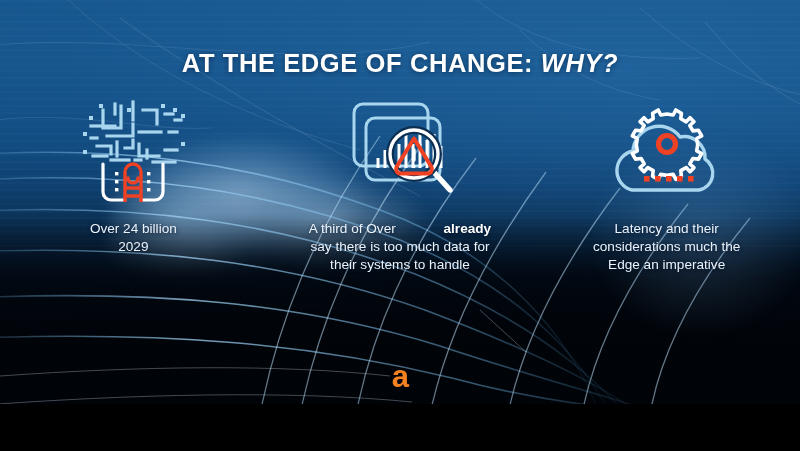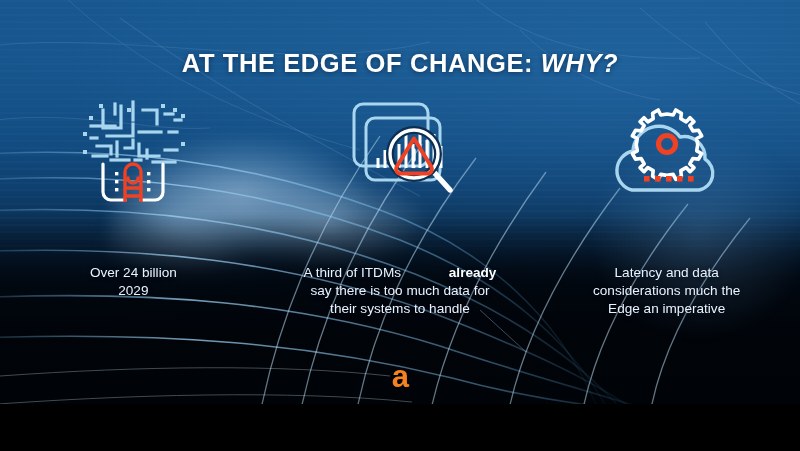--- a/index.html
+++ b/index.html
@@ -100,21 +100,20 @@
   .cols{
     position:absolute;left:0;right:0;top:96px;
     display:flex;
     align-items:flex-start;
   }
   .col{
     flex:1 1 0;
     display:flex;
     flex-direction:column;
     align-items:center;
-    gap:44px;
   }
   .icon-wrap{
     height:108px;
     display:flex;align-items:center;justify-content:center;
   }
   .caption{
     margin-top:16px;
     width:200px;
     text-align:center;
     color:#eaf2fb;
@@ -308,21 +307,21 @@
           <circle cx="74" cy="56" r="24" fill="none" stroke="#ffffff" stroke-width="3.4"></circle>
 
           <path d="M74 40.5 L 91.5 69 a4.6 4.6 0 0 1 -4 6.6 h-27 a4.6 4.6 0 0 1 -4 -6.6 Z" fill="none" stroke="#ef4123" stroke-width="4" stroke-linejoin="round"></path>
           <g stroke="#ffffff" stroke-width="3.4" stroke-linecap="round">
             <path d="M74 52 v10"></path>
             <path d="M74 68.4 v0.2"></path>
           </g>
         </svg>
       </div>
       <div class="caption">
-        <span>A third of ITDMs </span><b>already</b><span> say there is too much data for their systems to handle</span>
+        <span>A third of Over </span><b>already</b><span> say there is too much data for their systems to handle</span>
       </div>
     </div>
 
     <div class="col">
       <div class="icon-wrap">
         <svg width="122" height="104" viewBox="0 0 122 104">
 
           <path d="M26 92 a20 20 0 0 1 1 -39 a26 26 0 0 1 47 -14 a21 21 0 0 1 25 22 a17 17 0 0 1 -6 31 Z" fill="none" stroke="#a9d6ef" stroke-width="3.4" stroke-linejoin="round"></path>
 
           <g>
@@ -334,21 +333,21 @@
           <g fill="#ef4123">
             <rect x="38" y="78" width="5.6" height="5.6"></rect>
             <rect x="49" y="78" width="5.6" height="5.6"></rect>
             <rect x="60" y="78" width="5.6" height="5.6"></rect>
             <rect x="71" y="78" width="5.6" height="5.6"></rect>
             <rect x="82" y="78" width="5.6" height="5.6"></rect>
           </g>
         </svg>
       </div>
       <div class="caption">
-        <div>Latency and data</div>
+        <div>Latency and their</div>
         <div>considerations much the</div>
         <div>Edge an imperative</div>
       </div>
     </div>
 
   </div>
 
   <div class="logo">
     <span>a</span>
   </div>

